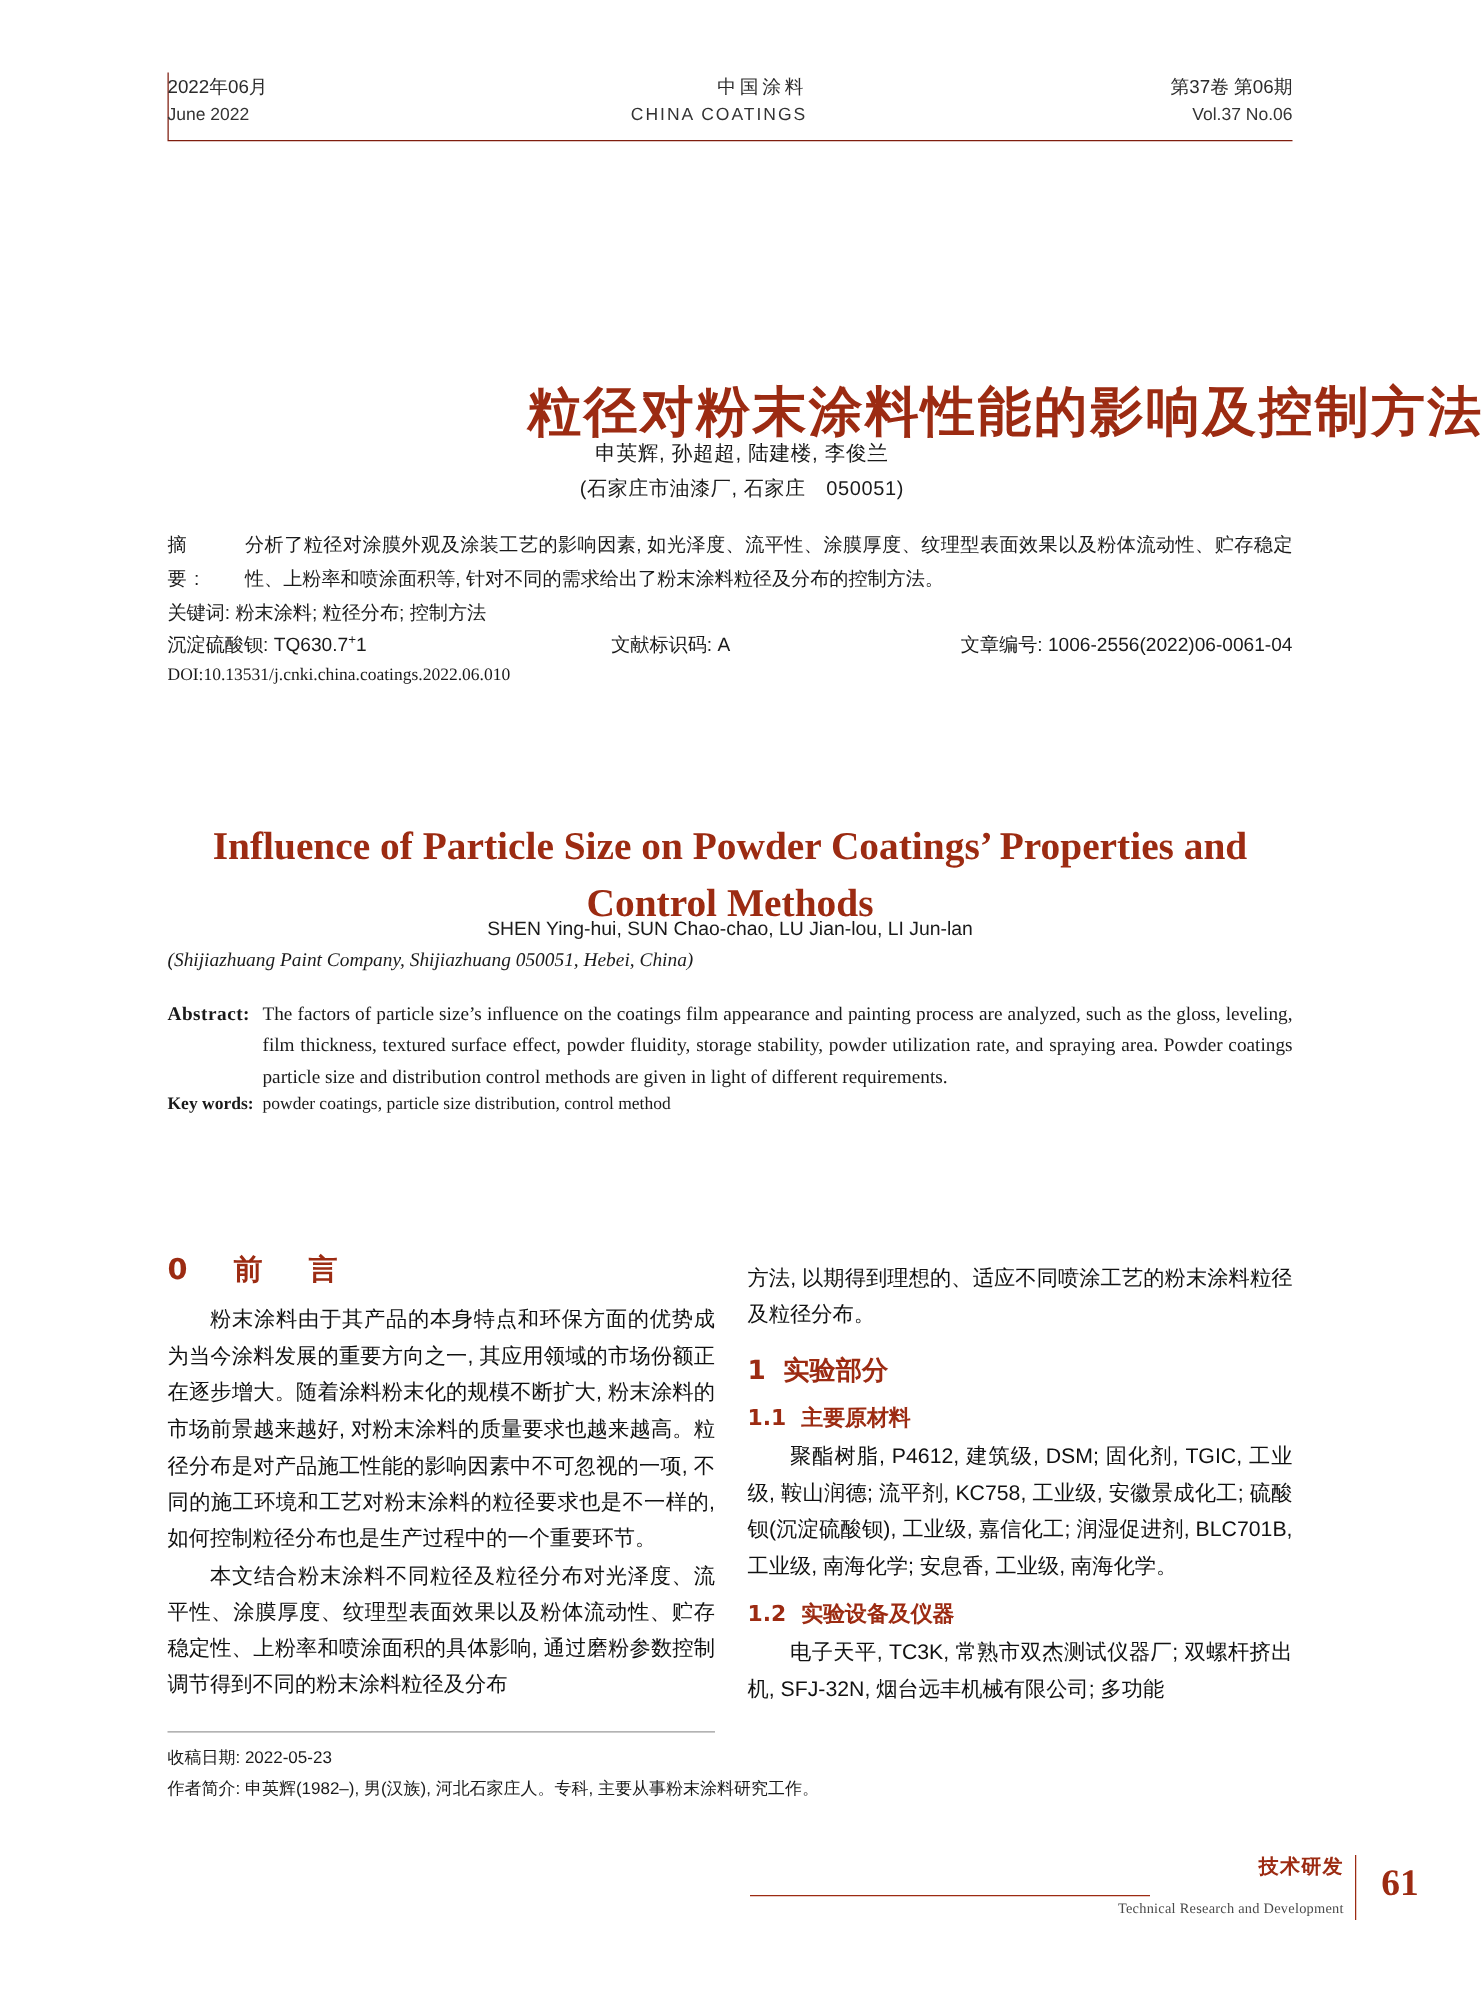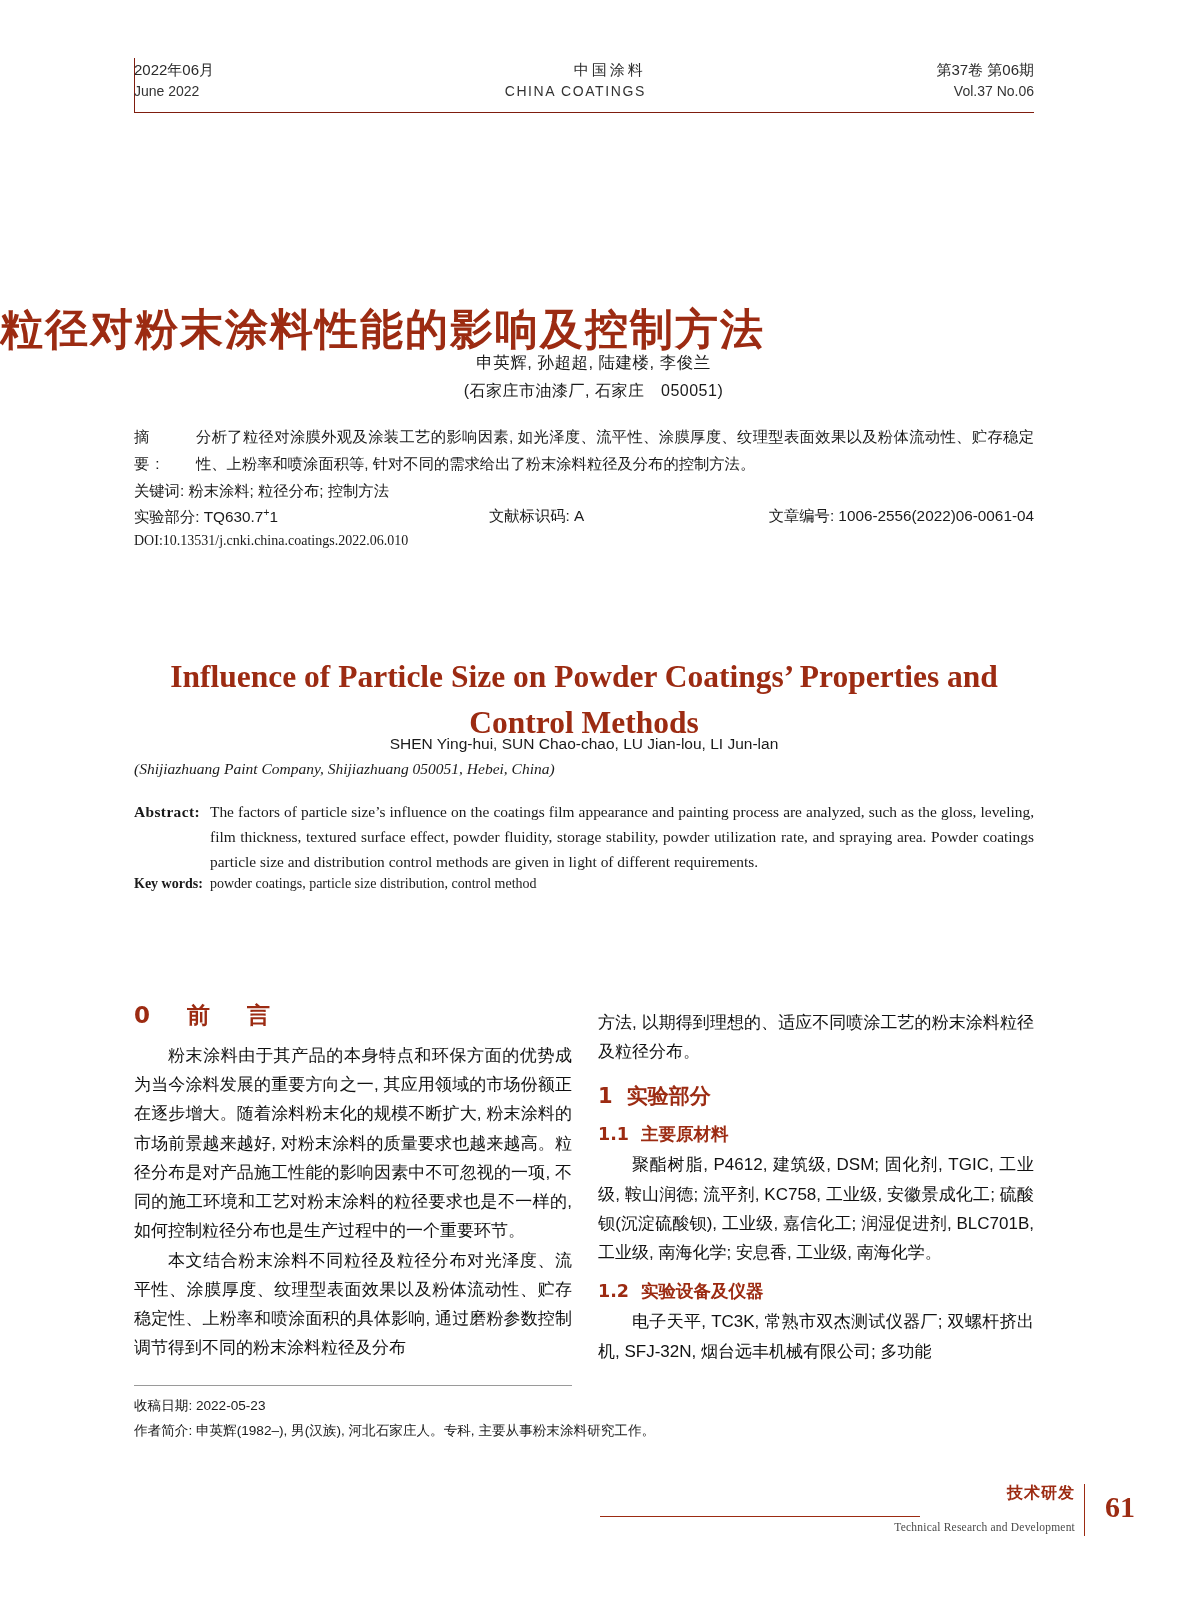--- a/index.html
+++ b/index.html
@@ -58,21 +58,21 @@
     width: 1.4px;
     height: 54px;
     background: #7f1d0e;
   }
 
   
   .cn-title {
     position: absolute;
     left: 0; top: 272px;
     width: 1187px;
-    text-align: left;
+    text-align: right;
     font-size: 43px;
     font-weight: bold;
     color: #9c2b12;
     letter-spacing: 2px;
     font-family: "DejaVu Sans", sans-serif;
   }
   .cn-authors {
     position: absolute;
     left: 0; top: 352px;
     width: 1187px;
@@ -313,21 +313,21 @@
   <div class="cn-affil">(石家庄市油漆厂, 石家庄　050051)</div>
 
   <div class="cn-abs">
     <div class="cn-abs-row">
       <div class="cn-abs-label">摘　要:</div>
       <div class="cn-abs-body">分析了粒径对涂膜外观及涂装工艺的影响因素, 如光泽度、流平性、涂膜厚度、纹理型表面效果以及粉体流动性、贮存稳定性、上粉率和喷涂面积等, 针对不同的需求给出了粉末涂料粒径及分布的控制方法。</div>
     </div>
   </div>
   <div class="cn-kw">关键词: 粉末涂料; 粒径分布; 控制方法</div>
   <div class="cn-meta">
-    <div class="m1"><span>实验部分: TQ630.7</span><sup class="tiny">+</sup><span>1</span></div>
+    <div class="m1"><span>沉淀硫酸钡: TQ630.7</span><sup class="tiny">+</sup><span>1</span></div>
     <div class="m2">文献标识码: A</div>
     <div class="m3">文章编号: 1006-2556(2022)06-0061-04</div>
   </div>
   <div class="cn-doi">DOI:10.13531/j.cnki.china.coatings.2022.06.010</div>
 
   <h2 class="en-title">Influence of Particle Size on Powder Coatings’ Properties and Control Methods</h2>
   <div class="en-authors">SHEN Ying-hui, SUN Chao-chao, LU Jian-lou, LI Jun-lan</div>
   <div class="en-affil">(Shijiazhuang Paint Company, Shijiazhuang 050051, Hebei, China)</div>
   <div class="en-abs">
     <div class="en-abs-row">

